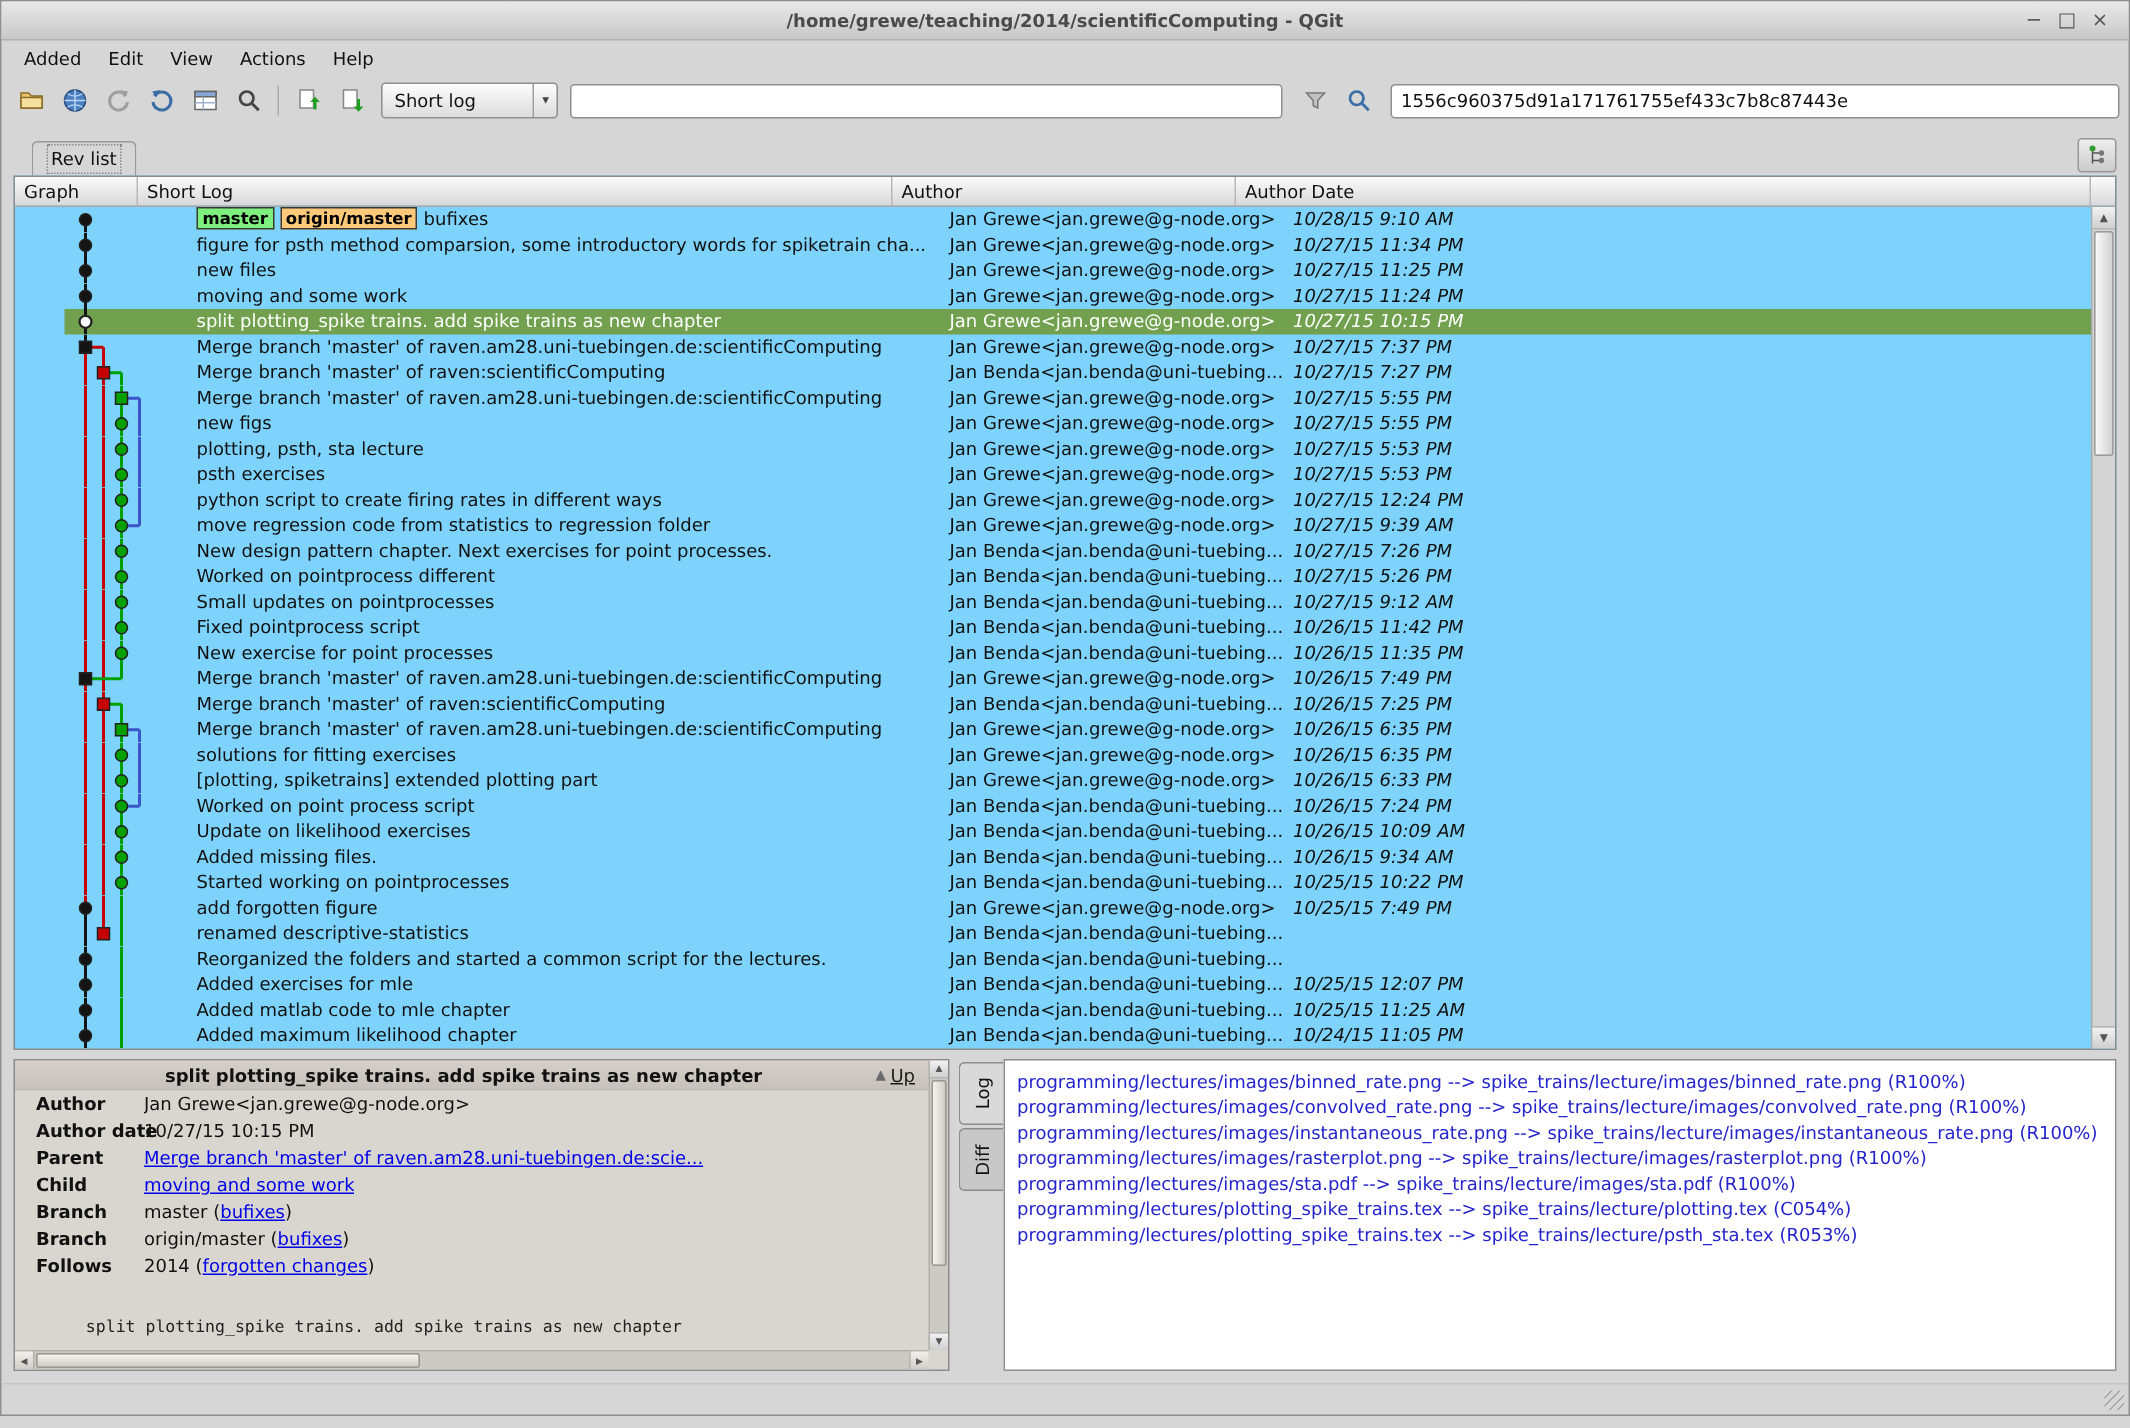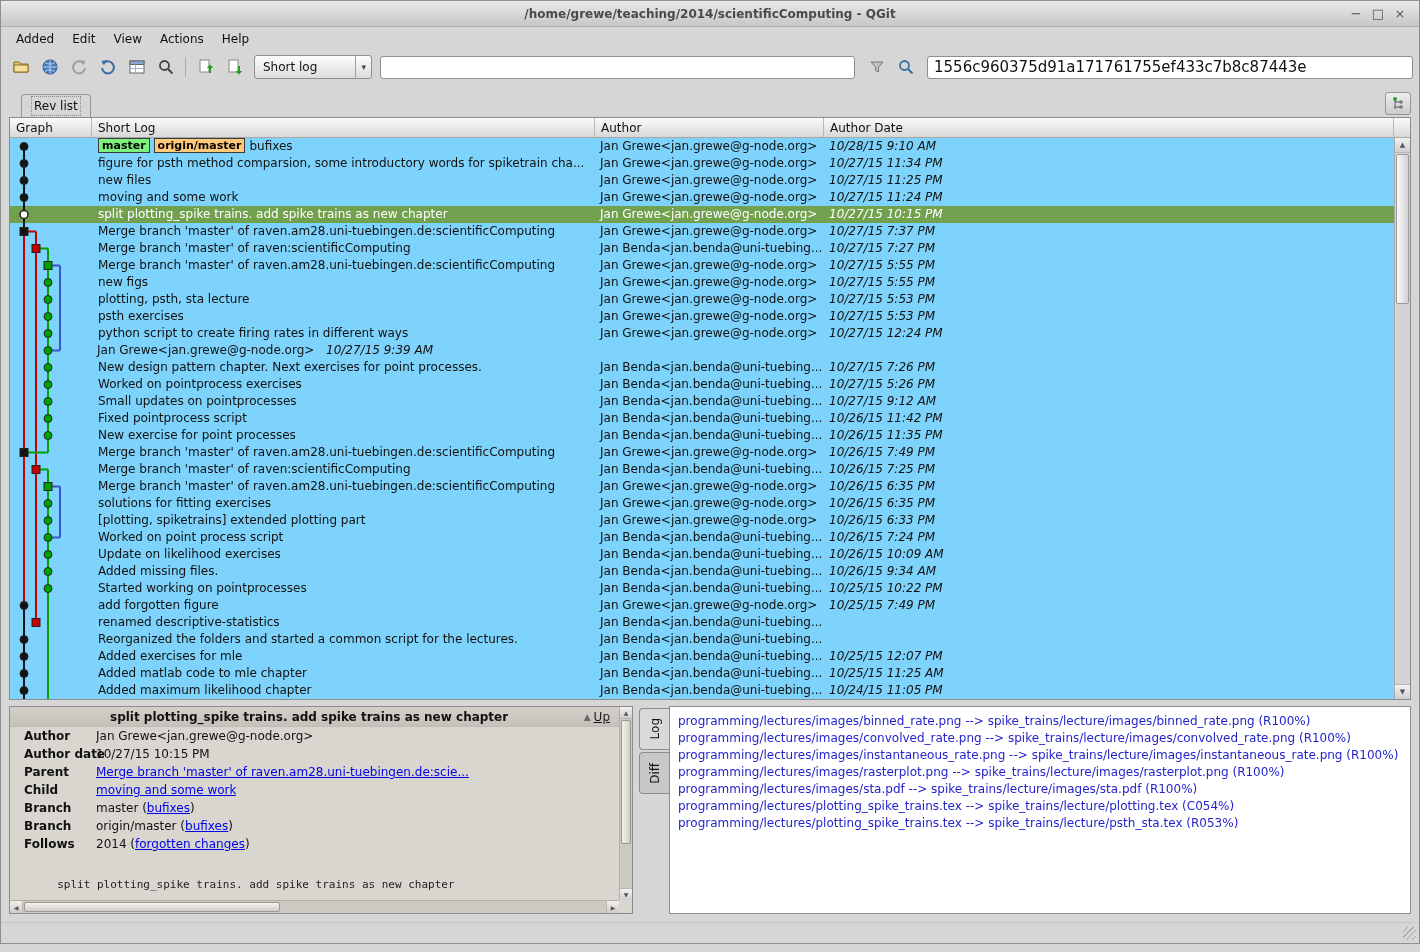--- a/index.html
+++ b/index.html
@@ -24,21 +24,21 @@
 
   
   .toolbar { height:34px; display:flex; align-items:center; padding:0 6px; gap:2px; }
   .tbtn { width:27px; height:27px; border:none; background:transparent; display:flex; align-items:center; justify-content:center; border-radius:3px; padding:0; }
   .tsep { width:1px; height:20px; background:#aaa; margin:0 4px; }
   .combo { height:24px; min-width:118px; border:1px solid #8f8f8f; border-radius:3px;
     background:linear-gradient(#fdfdfd,#dcdcdc); display:flex; align-items:center; padding:0 0 0 8px; margin:0 4px; }
   .combo-label { flex:1; }
   .combo-arrow { border-left:1px solid #9f9f9f; padding:0 5px; font-size:9px; color:#444; margin-left:8px; height:22px; display:flex; align-items:center; }
   .tb-input { height:23px; border:1px solid #8f8f8f; border-radius:3px; background:#fff; padding:0 6px;
-    font-family:"DejaVu Sans","Liberation Sans",sans-serif; font-size:15px; color:#111; }
+    font-family:"DejaVu Sans","Liberation Sans",sans-serif; font-size:12px; color:#111; }
   .filter { flex:1; margin:0 6px 0 2px; }
   .sha { width:486px; margin-left:6px; }
 
   
   .content { flex:1; min-height:0; display:flex; flex-direction:column; padding:6px 8px 8px; }
 
   .tabbar { height:27px; display:flex; align-items:flex-end; }
   .tab { border:1px solid #979797; border-bottom:none; border-radius:4px 4px 0 0; background:#d6d6d6;
     padding:4px 12px 5px; position:relative; top:1px; margin-left:12px; }
   .tab-label { outline:1px dotted #8a8a8a; outline-offset:2px; }
@@ -49,21 +49,21 @@
   
   .revpanel { height:583px; border:1px solid #8c8c8c; background:#7dd3fc; position:relative; overflow:hidden; }
   .thead { display:flex; height:20px; line-height:20px; background:linear-gradient(#fbfbfb,#d8d8d8);
     border-bottom:1px solid #a8a8a8; }
   .th { padding-left:6px; border-right:1px solid #b8b8b8; white-space:nowrap; overflow:hidden; }
   .col-graph { width:82px; flex:none; }
   .col-log { width:503px; flex:none; }
   .col-author { width:229px; flex:none; }
   .col-date { flex:1; }
   .col-sb { width:16px; flex:none; border-right:none; padding:0; }
-  .tbody { height:561px; overflow:hidden; }
+  .tbody { height:561px; overflow:hidden;padding-left:33px; }
   .trow { display:flex; height:17px; line-height:17px; white-space:nowrap; }
   .trow .cell { overflow:hidden; }
   .trow .col-log { padding-left:6px; }
   .trow .col-author { padding-left:5px; }
   .trow .col-date { padding-left:5px;font-style:italic; }
   .trow.selected { background:var(--selbg,#71a14e); color:var(--seltx,#fff); }
   .ref { display:inline-block; border:1px solid #3a3a3a; padding:0 3px; margin-right:4px;
     font-weight:bold; font-size:11px; line-height:13px; color:#000; vertical-align:1px; }
   .ref.head { background:var(--headref,#7df07d); }
   .ref.remote { background:var(--remoteref,#ffc97a); }
@@ -368,20 +368,21 @@
           </div>
           <div class="trow">
             <div class="cell col-graph"><svg width="82" height="17">
                 <line x1="14" y1="0" x2="14" y2="17" stroke="#c40000" stroke-width="2"></line>
                 <line x1="26" y1="0" x2="26" y2="17" stroke="#c40000" stroke-width="2"></line>
                 <line x1="38" y1="0" x2="38" y2="17" stroke="#00a000" stroke-width="2"></line>
                 <line x1="50" y1="0" x2="50" y2="8.5" stroke="#3c55c8" stroke-width="2"></line>
                 <line x1="38" y1="8.5" x2="50" y2="8.5" stroke="#3c55c8" stroke-width="2"></line>
                 <circle cx="38" cy="8.5" r="4" fill="#00a000" stroke="#222"></circle>
               </svg></div>
+            <div class="cell col-log">move regression code from statistics to regression folder</div>
             <div class="cell col-author">Jan Grewe&lt;jan.grewe@g-node.org&gt;</div>
             <div class="cell col-date">10/27/15 9:39 AM</div>
           </div>
           <div class="trow">
             <div class="cell col-graph"><svg width="82" height="17">
                 <line x1="14" y1="0" x2="14" y2="17" stroke="#c40000" stroke-width="2"></line>
                 <line x1="26" y1="0" x2="26" y2="17" stroke="#c40000" stroke-width="2"></line>
                 <line x1="38" y1="0" x2="38" y2="17" stroke="#00a000" stroke-width="2"></line>
                 <circle cx="38" cy="8.5" r="4" fill="#00a000" stroke="#222"></circle>
               </svg></div>
@@ -389,21 +390,21 @@
             <div class="cell col-author">Jan Benda&lt;jan.benda@uni-tuebing...</div>
             <div class="cell col-date">10/27/15 7:26 PM</div>
           </div>
           <div class="trow">
             <div class="cell col-graph"><svg width="82" height="17">
                 <line x1="14" y1="0" x2="14" y2="17" stroke="#c40000" stroke-width="2"></line>
                 <line x1="26" y1="0" x2="26" y2="17" stroke="#c40000" stroke-width="2"></line>
                 <line x1="38" y1="0" x2="38" y2="17" stroke="#00a000" stroke-width="2"></line>
                 <circle cx="38" cy="8.5" r="4" fill="#00a000" stroke="#222"></circle>
               </svg></div>
-            <div class="cell col-log">Worked on pointprocess exercises</div>
+            <div class="cell col-log">Worked on pointprocess different</div>
             <div class="cell col-author">Jan Benda&lt;jan.benda@uni-tuebing...</div>
             <div class="cell col-date">10/27/15 5:26 PM</div>
           </div>
           <div class="trow">
             <div class="cell col-graph"><svg width="82" height="17">
                 <line x1="14" y1="0" x2="14" y2="17" stroke="#c40000" stroke-width="2"></line>
                 <line x1="26" y1="0" x2="26" y2="17" stroke="#c40000" stroke-width="2"></line>
                 <line x1="38" y1="0" x2="38" y2="17" stroke="#00a000" stroke-width="2"></line>
                 <circle cx="38" cy="8.5" r="4" fill="#00a000" stroke="#222"></circle>
               </svg></div>

